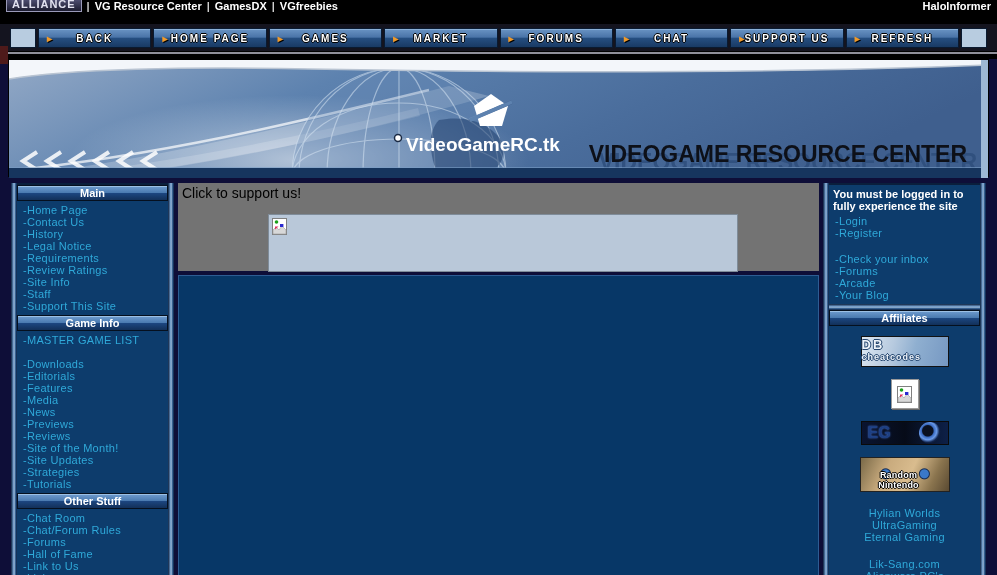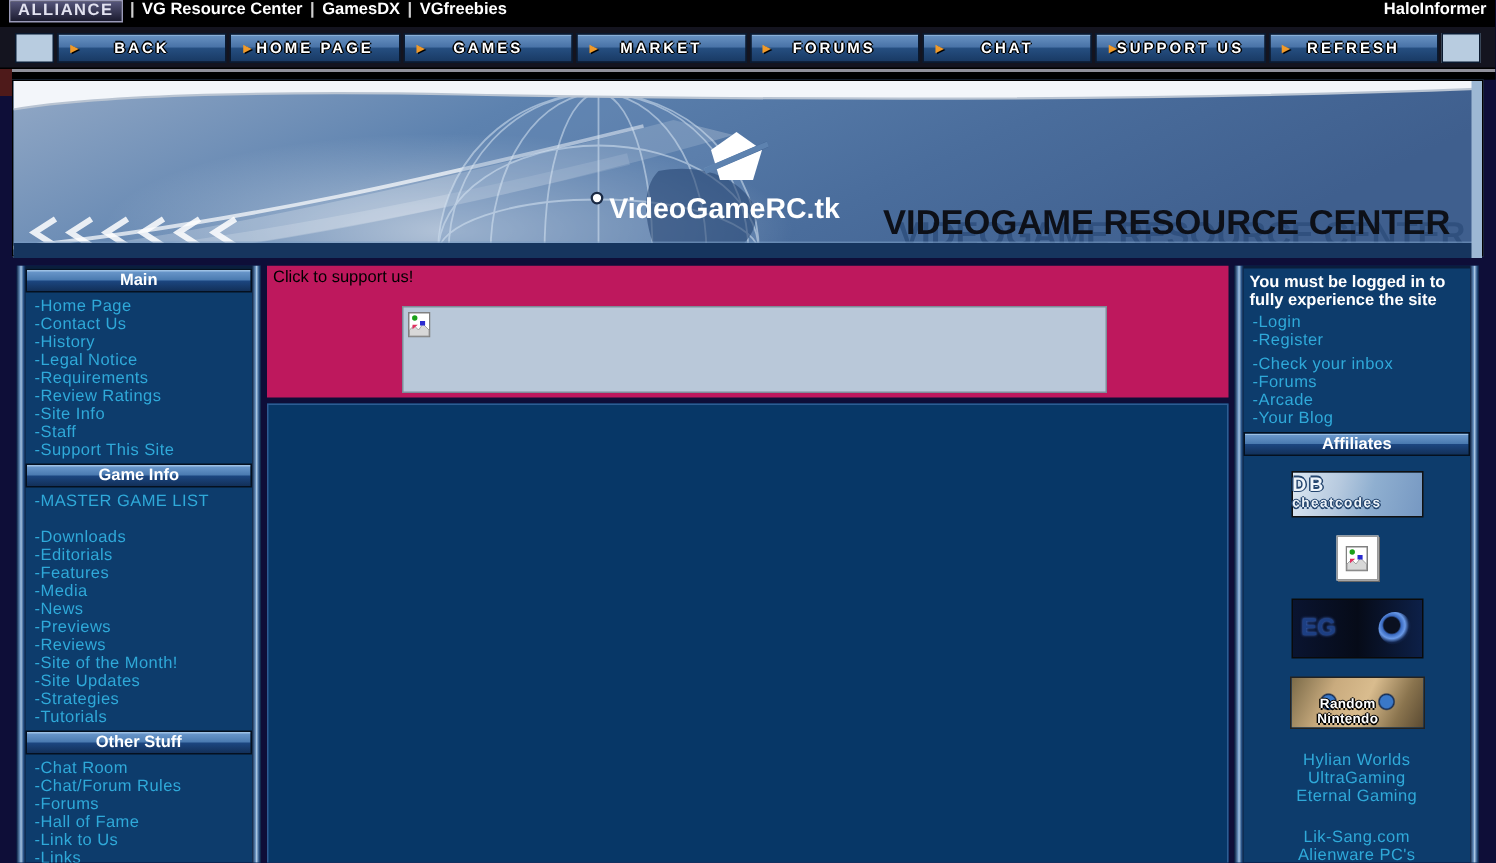--- a/index.html
+++ b/index.html
@@ -6,21 +6,21 @@
   html,body { width:997px; height:575px; overflow:hidden; }
   body {
     background:#0e0e38;
     font-family:"Liberation Sans", sans-serif;
     position:relative;
   }
 
   
   .topbar {
     height:18px; background:#000; color:#fff;
-    display:flex; align-items:flex-start; padding:0 6px;
+    display:flex; align-items:flex-end; padding:12px 6px;
     font-size:11px; font-weight:bold;
   }
   .alliance-logo {
     display:inline-block; padding:0 5px 1px;
     background:linear-gradient(#55557a,#1c1c30);
     border:1px solid #9a9ab8; color:#e2e2f0;
     letter-spacing:1px; font-size:11px; cursor:pointer;
   }
   .topbar .sep { color:#cfcfcf; margin:0 5px; }
   .topbar a.toplink { color:#fff; text-decoration:none; cursor:pointer; }
@@ -84,22 +84,22 @@
   }
   .notice {
     color:#fff; font-size:11px; font-weight:bold; line-height:12px;
     padding:3px 2px 0 4px;
   }
   .list-spacer { height:12px; }
 
   
   .col-main { flex:1 1 auto; display:flex; flex-direction:column; }
   .support-panel {
-    background:#be185d; height:88px; padding:2px 4px;
-    color:#000; font-size:11px; flex:0 0 auto;
+    background:#737373; height:88px; padding:2px 4px;
+    color:#000; font-size:14px; flex:0 0 auto;
   }
   .support-box {
     margin:13px 0 0 86px; width:470px; height:58px;
     border:1px solid #7f8c99; background:#b9c8d9; padding:3px;
   }
   .content-box {
     margin-top:4px; flex:1 1 auto;
     background:#073767; border:1px solid #2d5c93;
   }
 
@@ -114,21 +114,21 @@
   .aff-db .l1 { font-size:13px; line-height:15px; letter-spacing:2px;
     text-shadow:1px 0 0 #24456e,-1px 0 0 #24456e,0 1px 0 #24456e,0 -1px 0 #24456e; }
   .aff-db .l2 { font-size:9px; line-height:11px; letter-spacing:1px;
     text-shadow:1px 0 0 #24456e,-1px 0 0 #24456e,0 1px 0 #24456e,0 -1px 0 #24456e; }
   .aff-broken {
     width:28px; height:30px; margin:0 auto 12px; background:#fff;
     border:1px solid #9a9a9a; box-shadow:1px 1px 0 #666;
     display:flex; align-items:center; justify-content:center; cursor:pointer;
   }
   .aff-eg {
-    width:88px; height:40px; border:1px solid #0a0a0a;
+    width:88px; height:24px; border:1px solid #0a0a0a;
     background:linear-gradient(90deg,#0a1430 0%,#060b18 50%,#0d2048 100%);
     display:flex; align-items:center; overflow:hidden;
   }
   .aff-eg .eg-text {
     color:#1d3f82; font-size:16px; font-weight:bold; margin-left:6px;
     text-shadow:0 0 2px #4a7ae0;
   }
   .aff-eg .eg-eye {
     width:22px; height:22px; border-radius:50%; margin-left:28px;
     background:radial-gradient(circle at 40% 40%, #0a1020 0 28%, #3a6ac0 34%, #6a9ae8 48%, #12254e 62%, transparent 70%);

